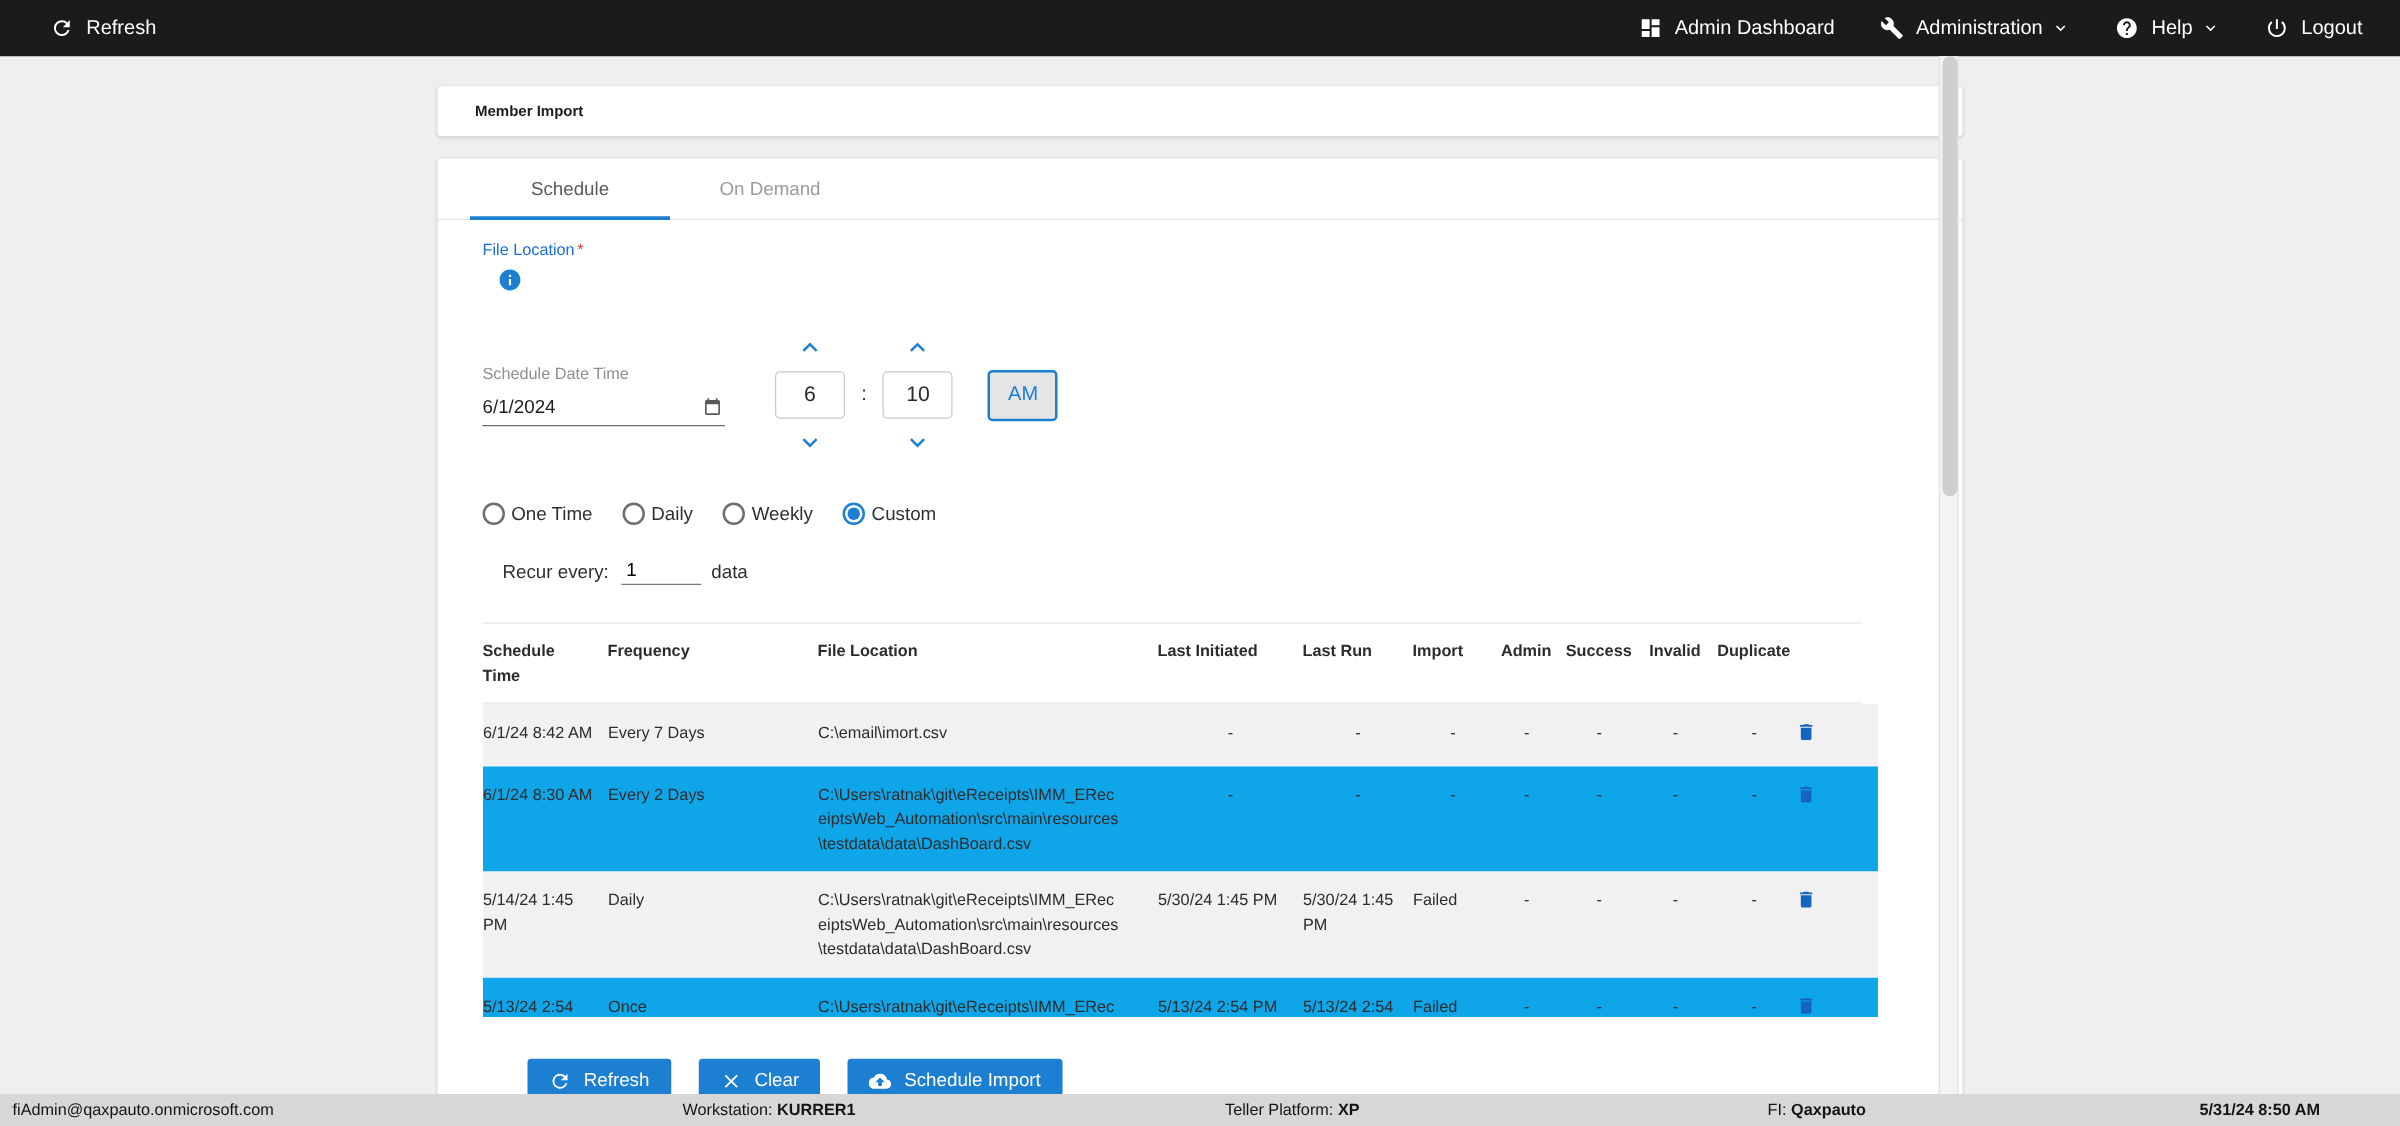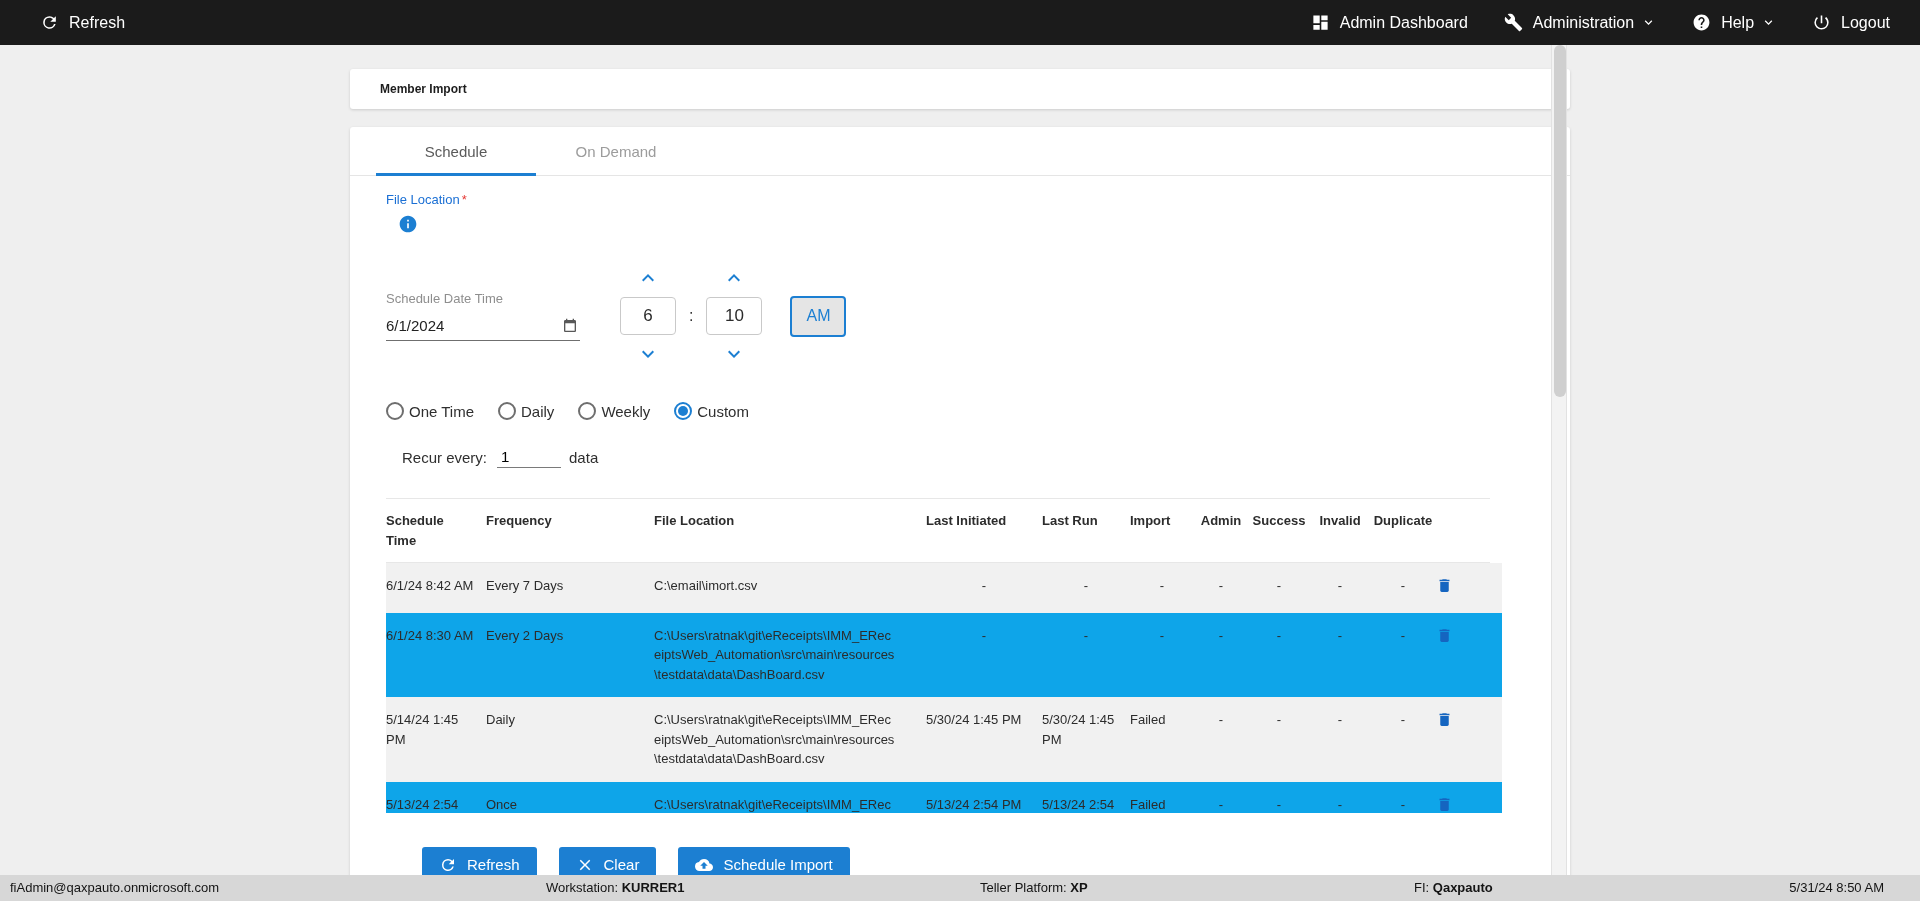--- a/index.html
+++ b/index.html
@@ -90,21 +90,21 @@
     border-left:1px solid #e2e2e2;border-right:1px solid #e2e2e2}
   .page-scrollbar .thumb{position:absolute;left:2px;top:0;width:12px;height:352px;background:#cfcfcf;border-radius:6px}
 
   
   .footer{position:absolute;left:0;top:875px;width:1920px;height:26px;background:#d7d7d7;font-size:13px;color:#141414}
   .footer>span{position:absolute;top:5px;white-space:nowrap}
   .f-user{left:10px;font-weight:normal}
   .f-ws{left:546px}
   .f-tp{left:980px}
   .f-fi{left:1414px}
-  .f-dt{right:36px;font-weight:normal}
+  .f-dt{right:64px;font-weight:bold}
   .footer b{font-weight:bold}
 </style>
 </head>
 <body>
 
 <div class="topbar">
   <div class="tb-group">
     <div class="tb-item">
       <span class="icon">
         <svg viewBox="0 0 24 24">

